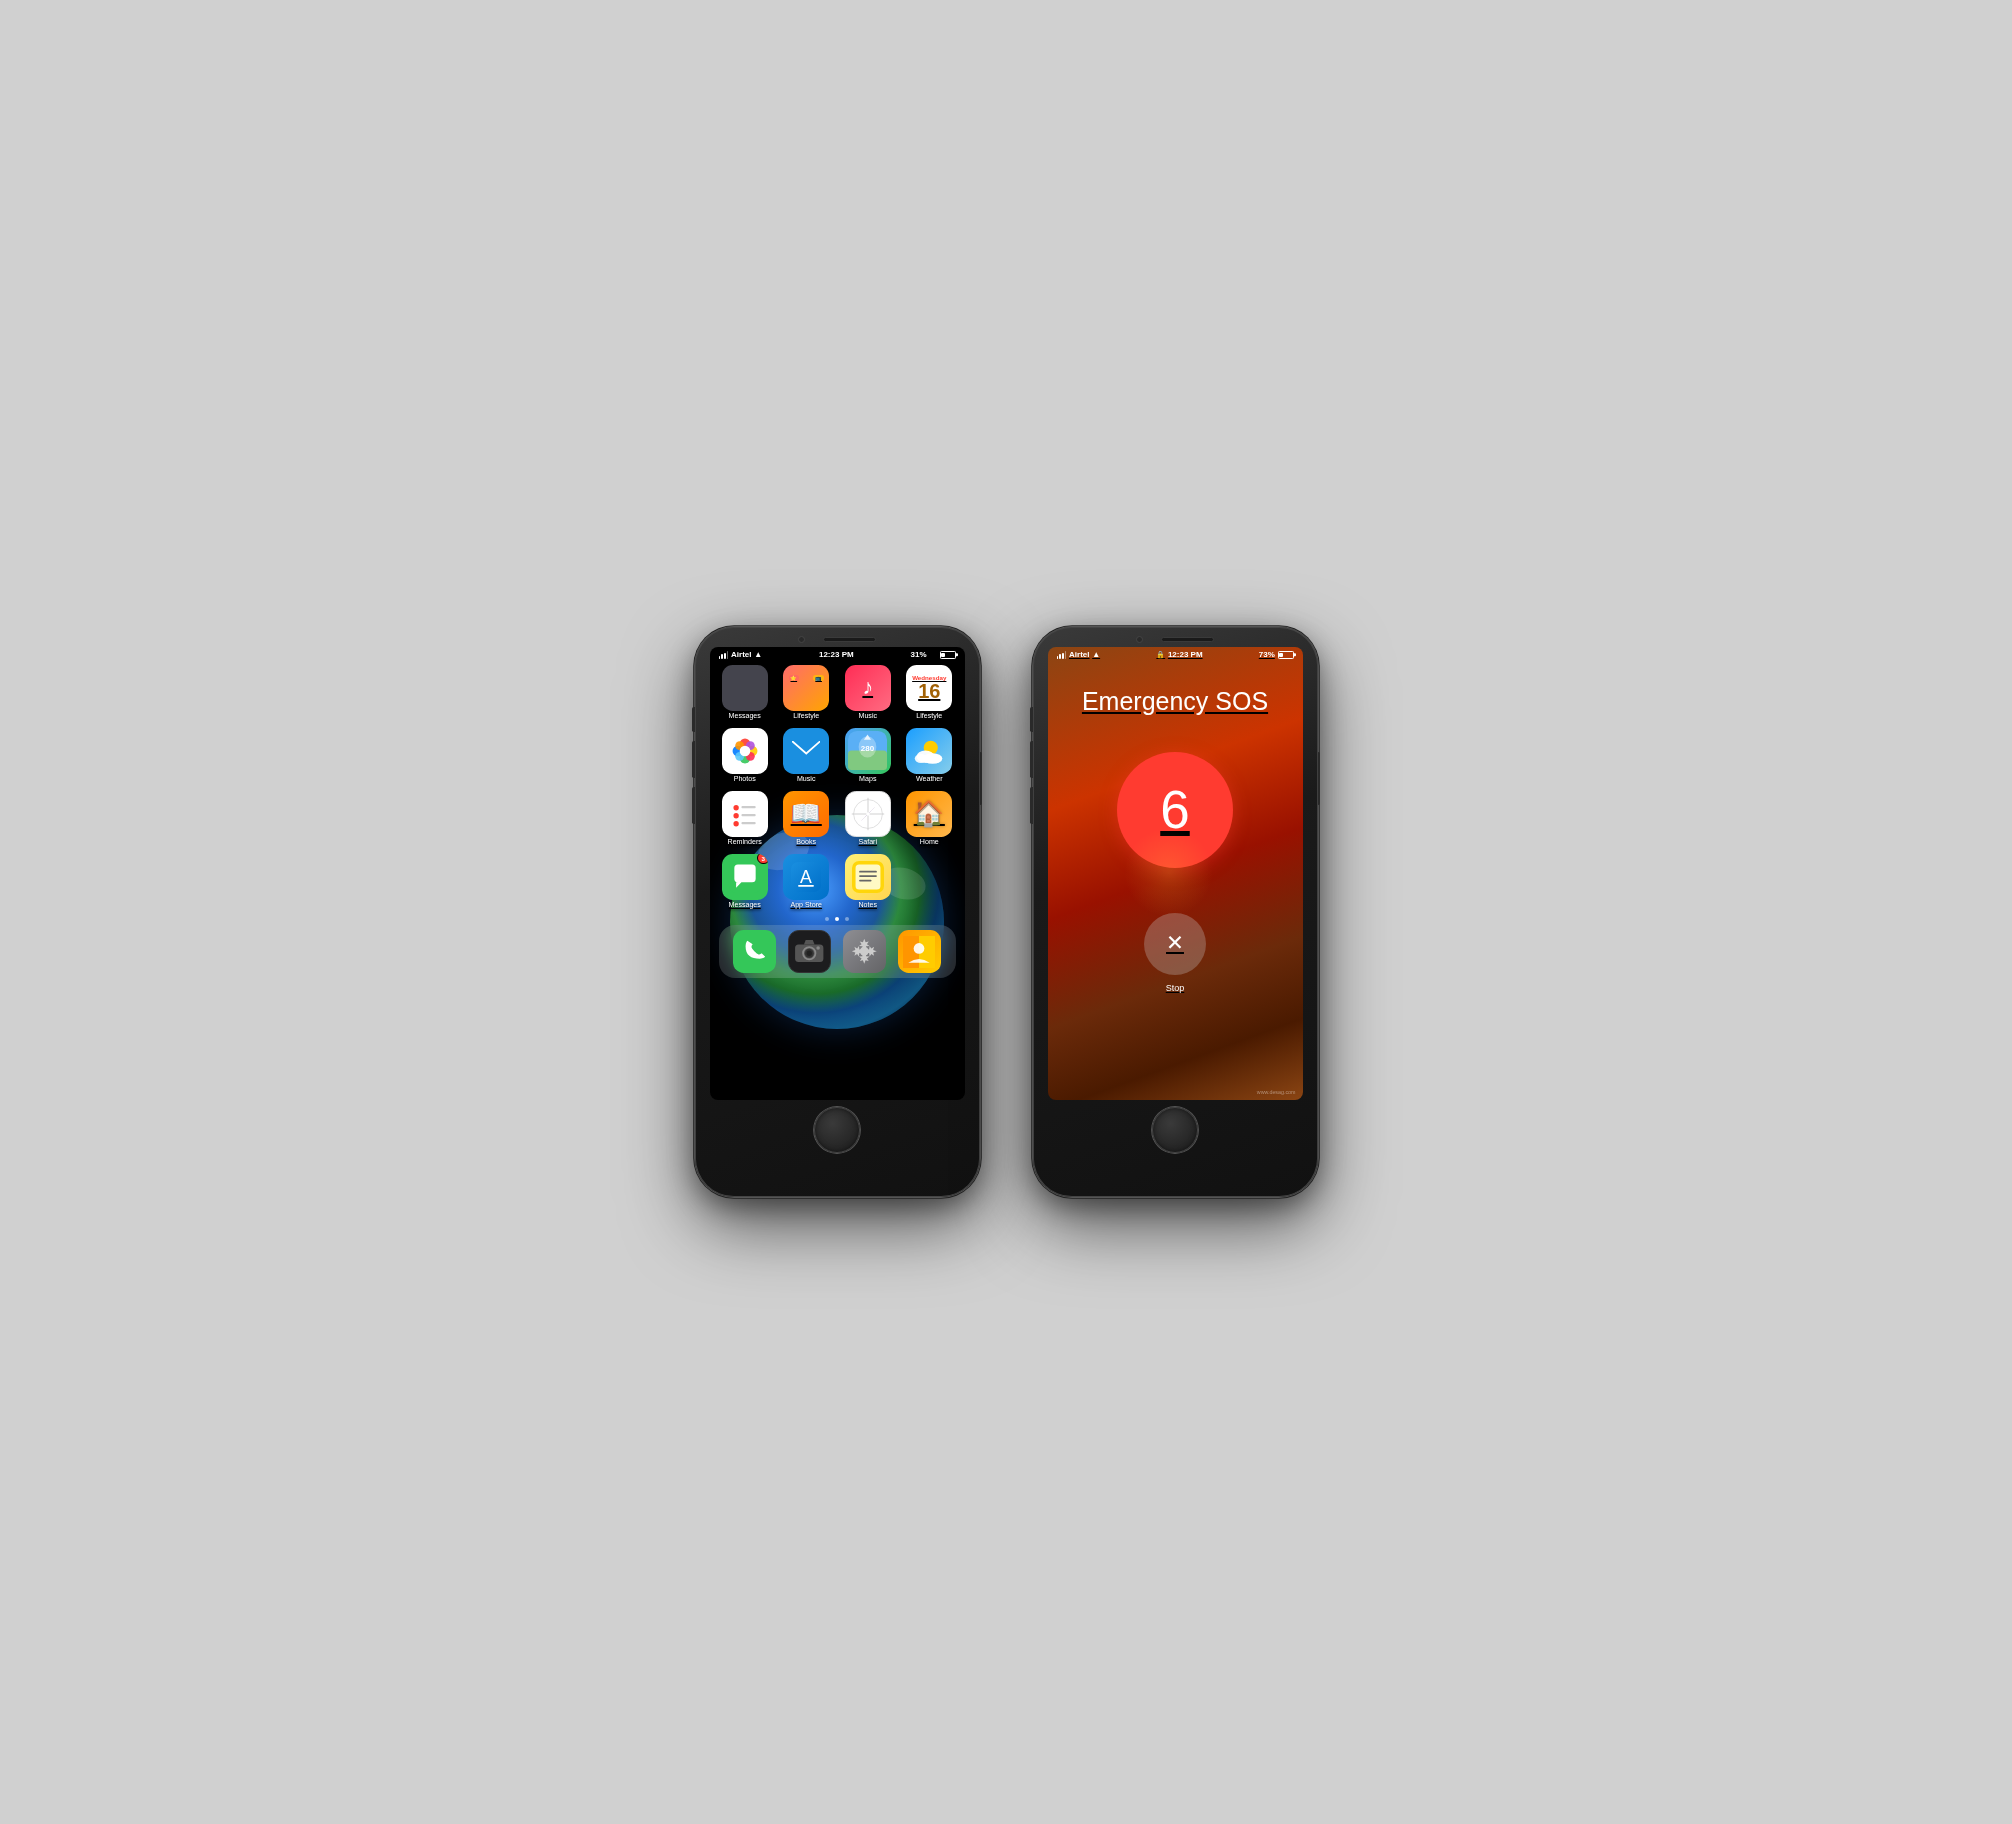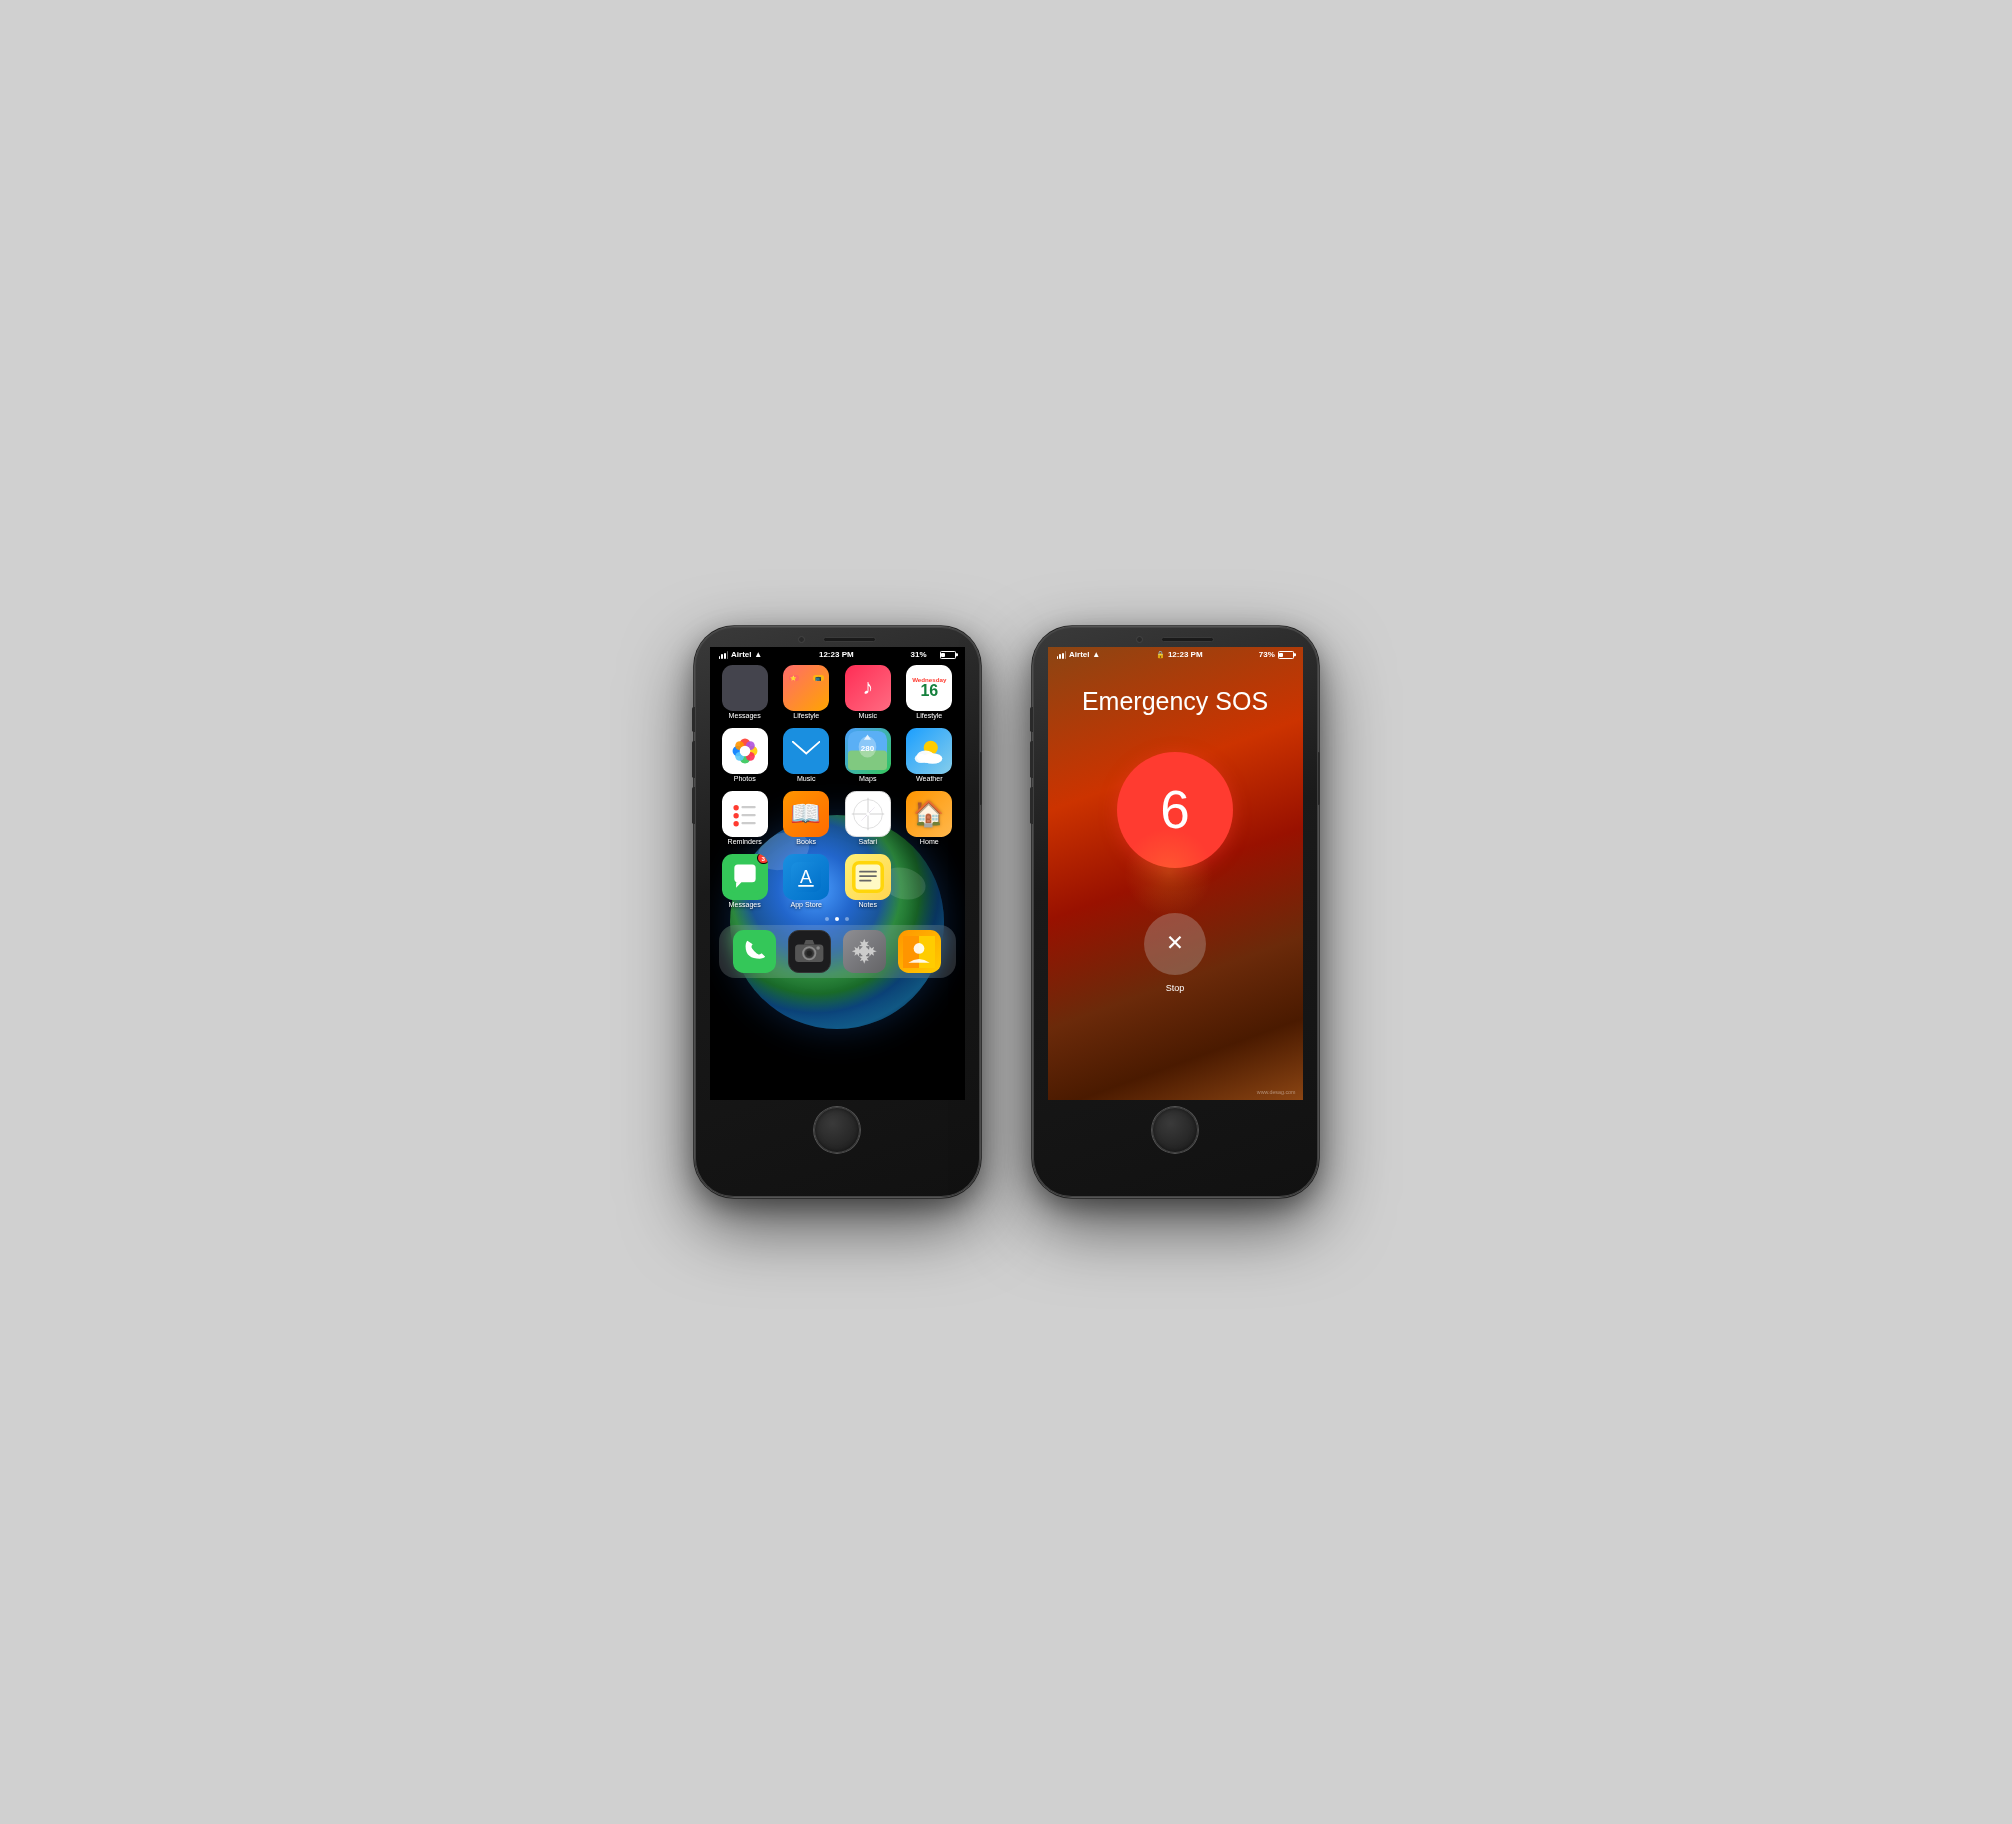--- a/index.html
+++ b/index.html
@@ -63,24 +63,25 @@
       height: 5.3px;
       background: #1a1a1a;
       border-radius: 2.7px;
       border: 0.9px solid #3a3a3a;
     }
 
     
     .iphone-screen {
       width: 255px;
       height: 453px;
-      border-radius: 0;
+      border-radius: 8px;
       overflow: hidden;
       position: relative;
       margin-top: 3.6px;
+      text-decoration: underline;
     }
 
     
     .home-button {
       width: 46px;
       height: 46px;
       background: radial-gradient(circle at 40% 35%, #3a3a3a, #1a1a1a);
       border-radius: 50%;
       border: 1.8px solid #444;
       margin-top: 7.1px;
@@ -321,21 +322,21 @@
     .icon-home { background: linear-gradient(135deg, #ff9500, #ffb84d); }
     .icon-messages { background: #34c759; }
     .icon-appstore { background: linear-gradient(135deg, #1a8fe0, #0070c9); }
     .icon-notes { background: linear-gradient(135deg, #fff176, #ffd54f); }
     .icon-phone { background: #34c759; }
     .icon-camera { background: #1c1c1e; border: 0.9px solid #333; }
     .icon-settings { background: linear-gradient(135deg, #8e8e93, #636366); }
     .icon-contacts { background: linear-gradient(135deg, #ff9500, #ffcc00); }
 
     
-    .cal-day { font-size: 16px; font-weight: 700; color: #15803d; line-height: 1; }
+    .cal-day { font-size: 20px; font-weight: 700; color: #a16207; line-height: 1; }
     .cal-weekday { font-size: 6.2px; color: #ff3b30; font-weight: 600; }
 
     
     .photos-flower {
       width: 100%;
       height: 100%;
       display: flex;
       align-items: center;
       justify-content: center;
       position: relative;

